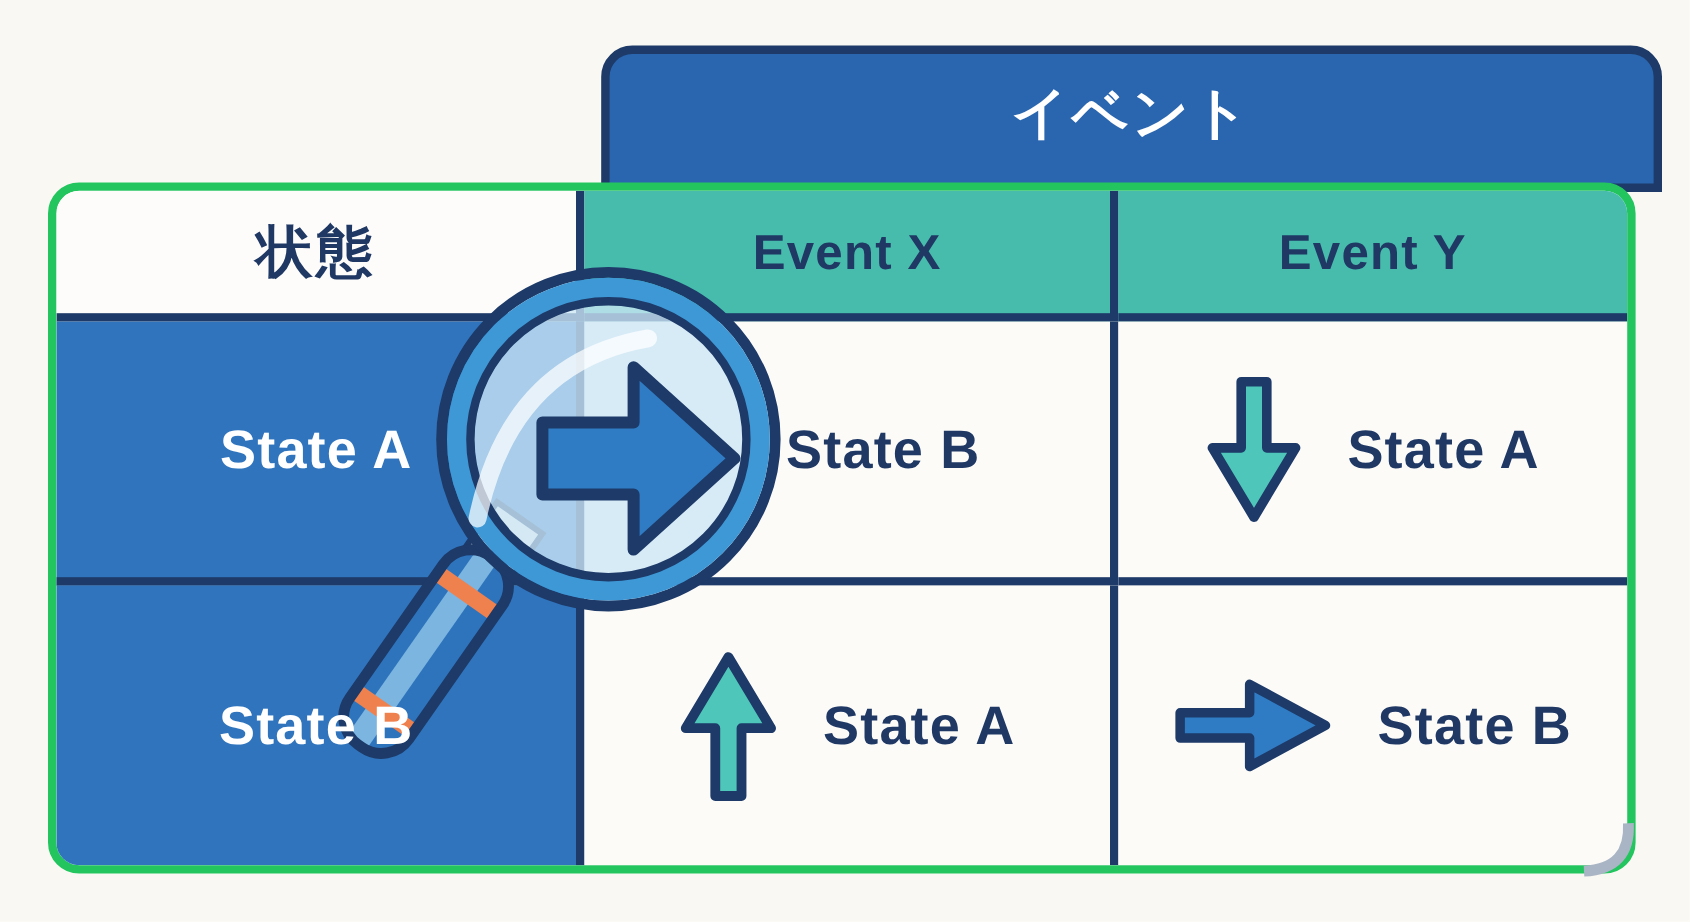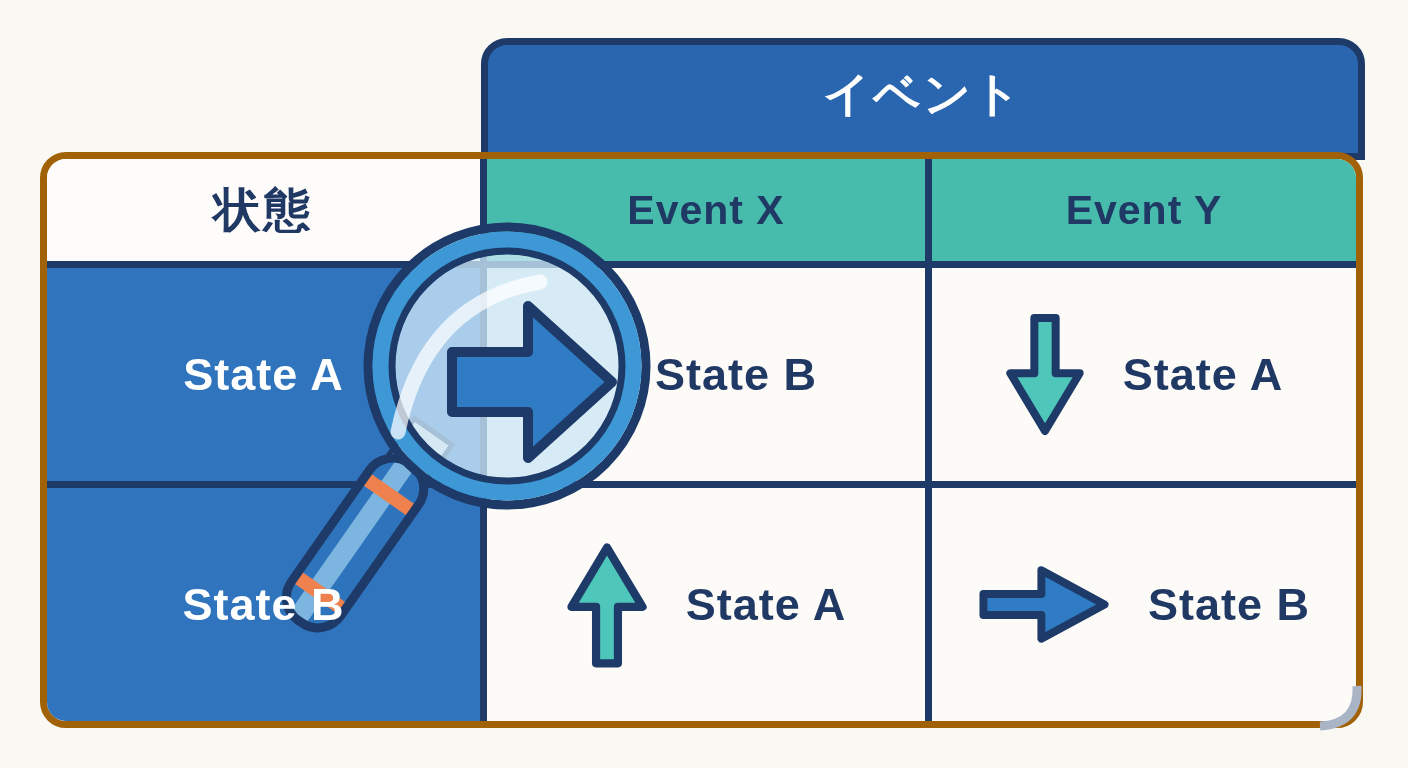--- a/index.html
+++ b/index.html
@@ -6,33 +6,33 @@
   html,body { width:1408px; height:768px; }
   body {
     font-family:"Liberation Sans","DejaVu Sans",sans-serif;
     background:#faf8f3;
     overflow:hidden;
   }
   .stage { position:relative; width:1408px; height:768px; }
 
   
   .banner {
-    position:absolute; left:481px; top:38px; width:884px; height:122px;
+    position:absolute; left:501px; top:38px; width:884px; height:122px;
     background:#2a66af;
     border:7px solid #1d3a68;
     border-radius:26px 26px 0 0;
     display:flex; align-items:center; justify-content:center;
     padding-bottom:10px;
     color:#ffffff; font-size:47px; font-weight:700; letter-spacing:2px;
   }
 
   
   .ttable {
     position:absolute; left:40px; top:152px; width:1323px; height:576px;
-    border:7px solid #a16207; border-radius:26px;
+    border:7px solid #22c55e; border-radius:26px;
     background:#fcfbf8; overflow:hidden;
     display:grid;
     grid-template-columns:440px 445px 1fr;
     grid-template-rows:109px 220px 1fr;
   }
   .cell { display:flex; align-items:center; justify-content:center; }
   .b-r { border-right:7px solid #1d3a68; }
   .b-b { border-bottom:7px solid #1d3a68; }
 
   .corner-hdr { background:#fdfcfa; color:#1f3864; font-size:47px; font-weight:700; letter-spacing:3px; }

